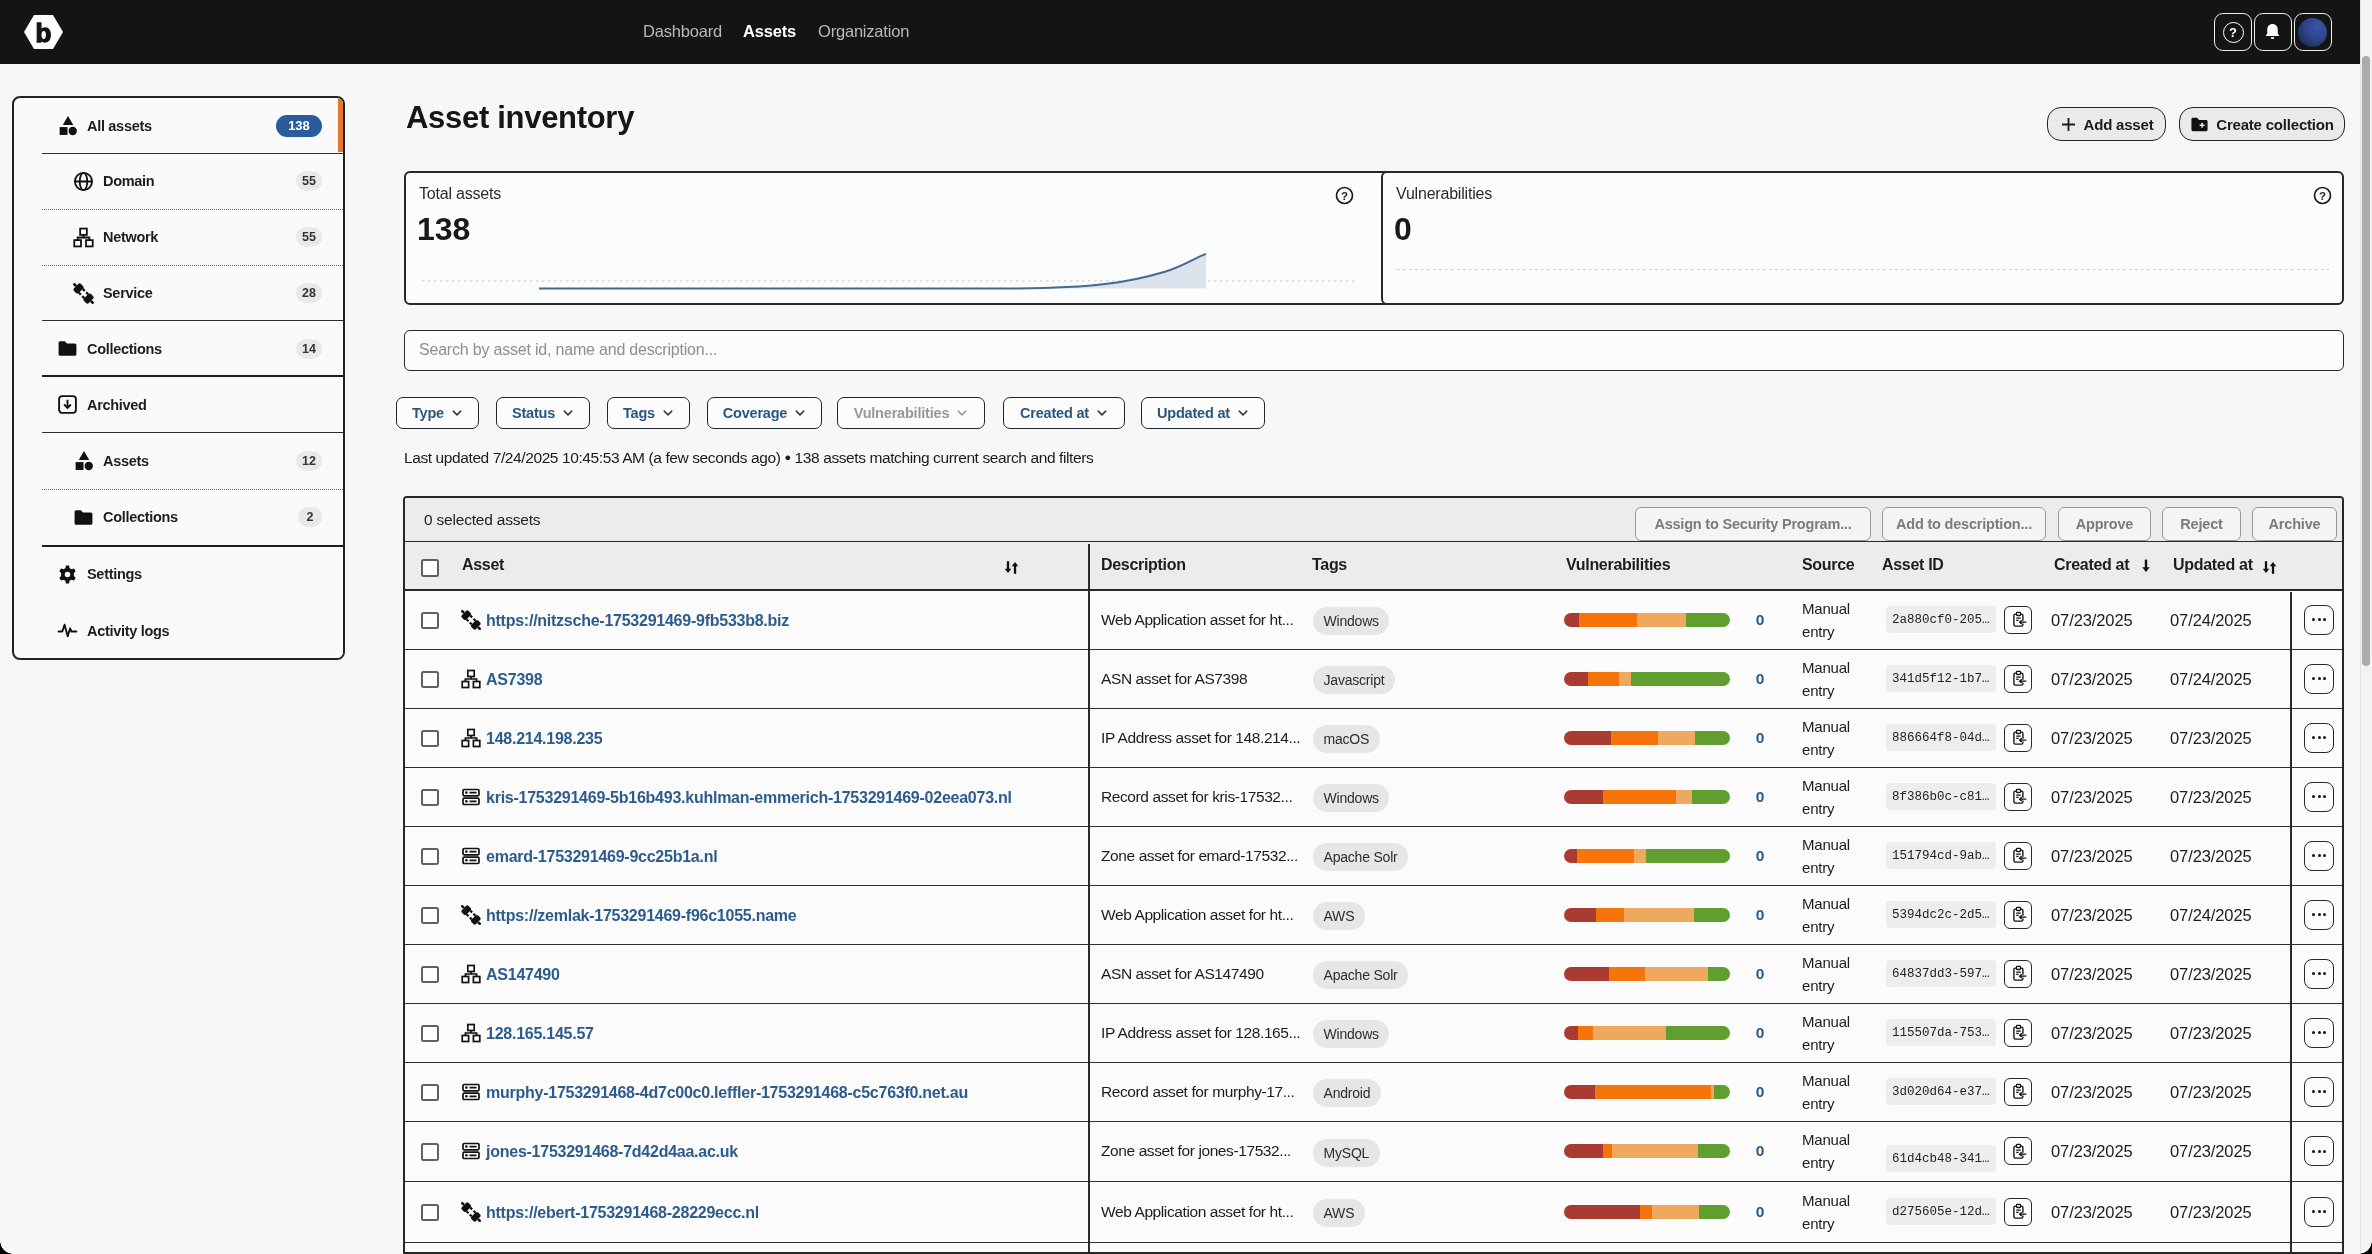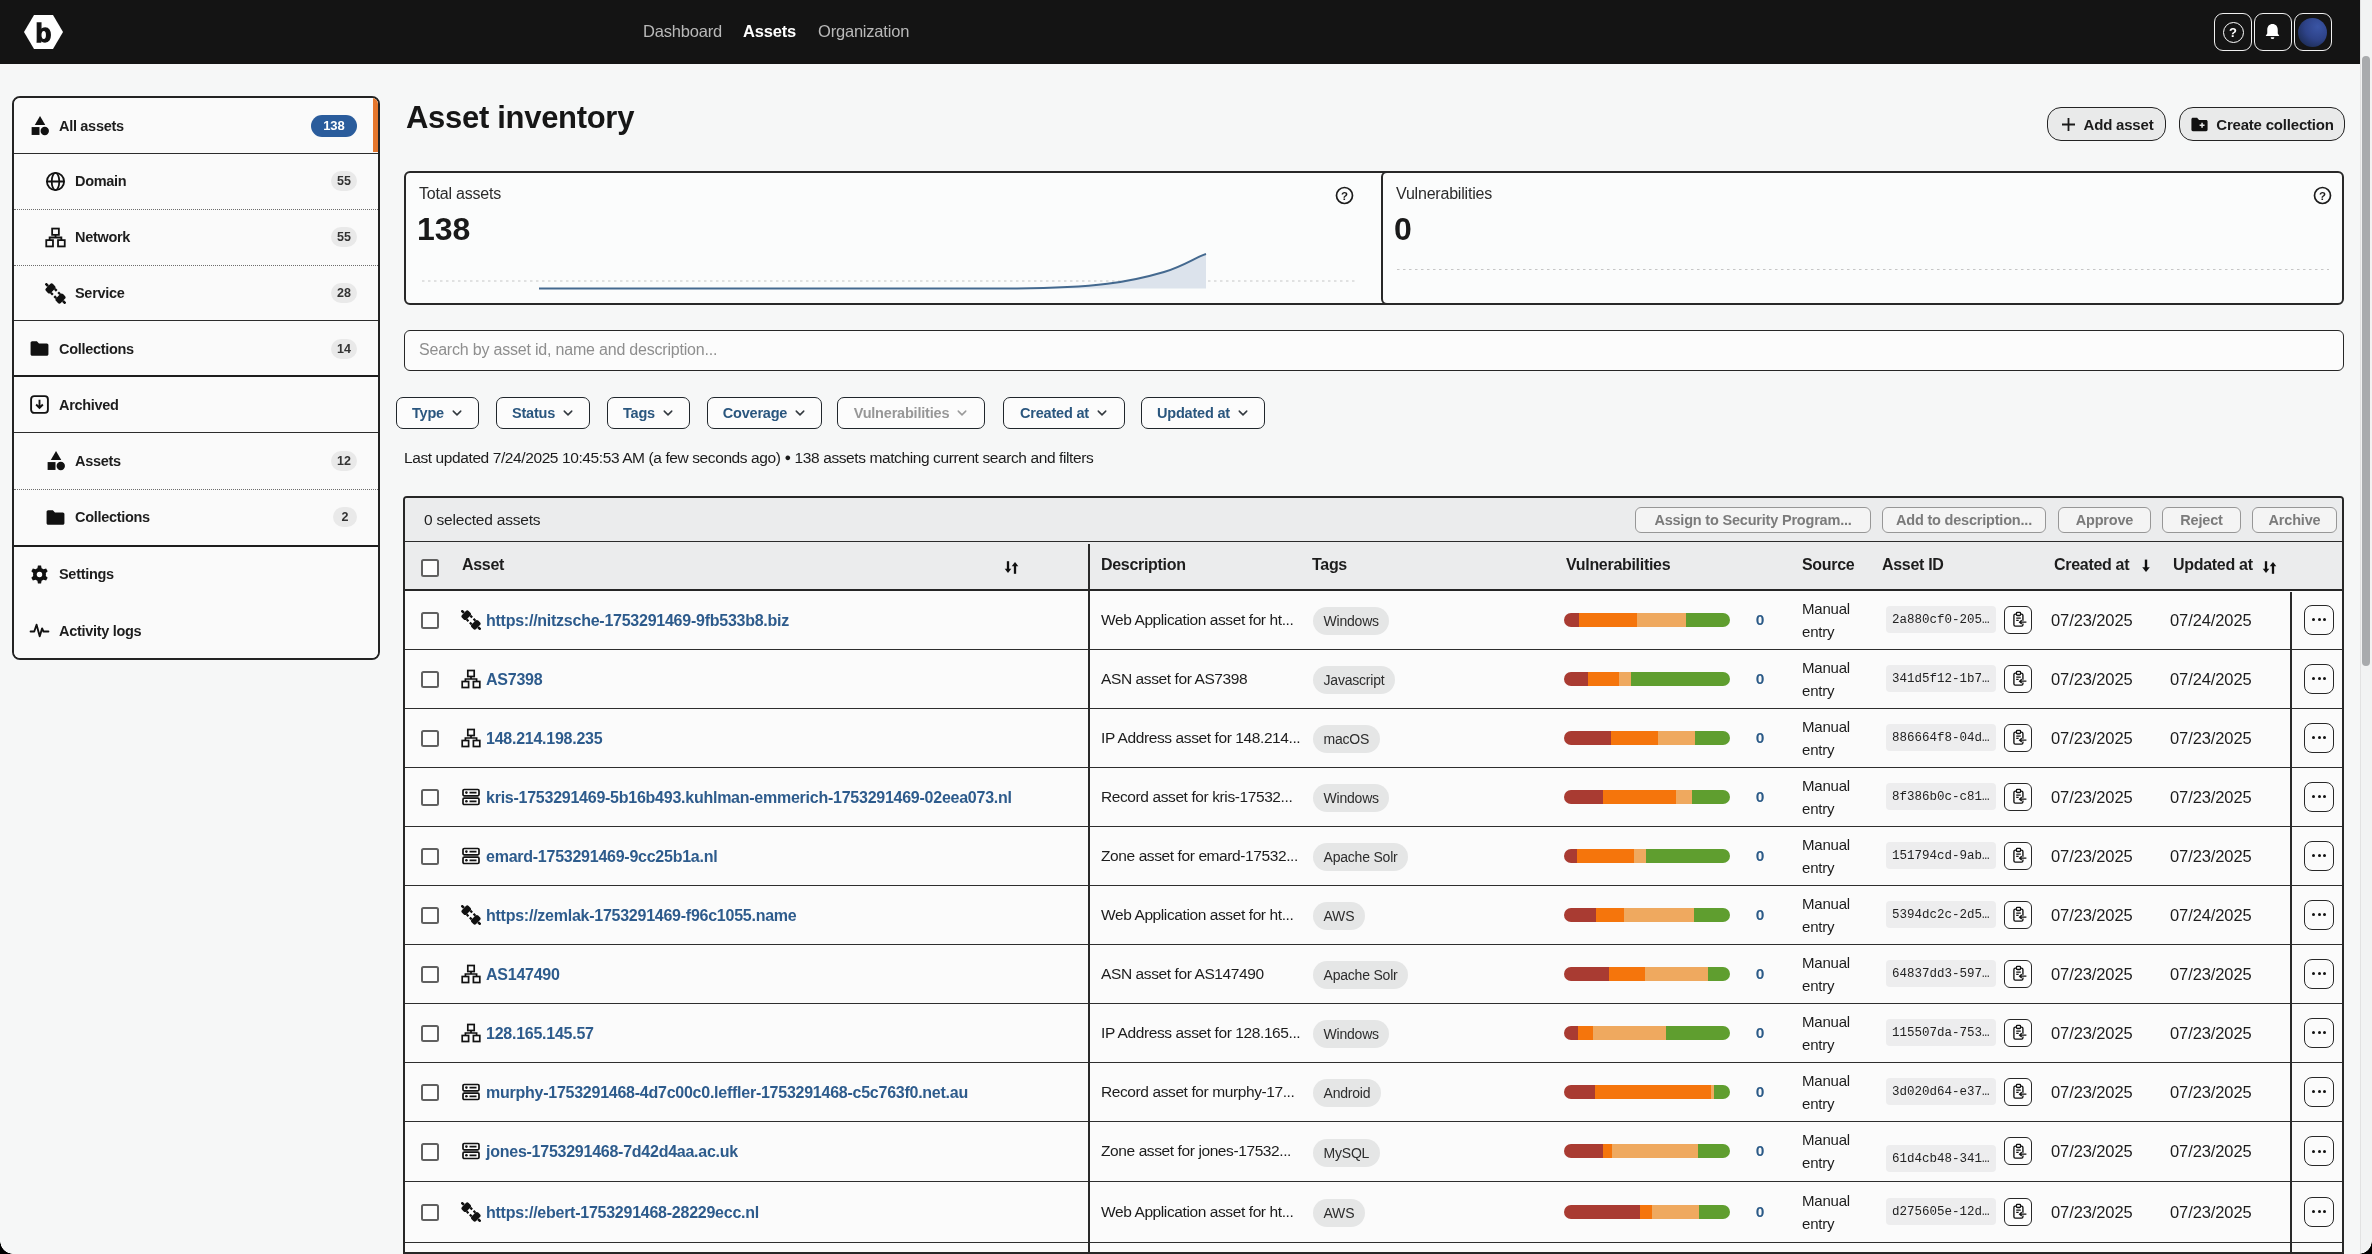--- a/index.html
+++ b/index.html
@@ -11,21 +11,21 @@
   
   #nav { position:absolute; left:0; top:0; width:2372px; height:64px; background:#141414; }
   #nav-search { position:absolute; left:84px; top:11px; width:542px; height:42px; border:1px solid #8a8a8a; border-radius:3px; }
   #nav-search .ph { position:absolute; left:16px; top:12px; font-size:14.5px; color:#a3a3a3; letter-spacing:-0.2px; }
   #nav-search .divider { position:absolute; right:39px; top:9px; width:1px; height:24px; background:#9a9a9a; }
   .navlink { position:absolute; top:22px; font-size:16.5px; color:#b9b9b9; letter-spacing:-0.2px; }
   .navlink.active { color:#ffffff; font-weight:bold; }
   .navbtn { position:absolute; top:13px; width:38px; height:38px; border:1.5px solid #f0f0f0; border-radius:9px; display:flex; align-items:center; justify-content:center; }
 
   
-  #sidebar { position:absolute; left:12px; top:96px; width:368px; height:564px; background:#fafafa; border:2px solid #232323; border-radius:8px; overflow:hidden; }
+  #sidebar { position:absolute; left:12px; top:96px; width:333px; height:564px; background:#fafafa; border:2px solid #232323; border-radius:8px; overflow:hidden;padding-left:28px; }
   .srow { position:relative; height:56px; background:#fafafa; }
   .srow:nth-child(1) { height:55.5px; }
   .srow:nth-child(4) { height:55.5px; }
   .srow:nth-child(7) { height:56.5px; }
   .srow:nth-child(8) { height:57px; }
   .srow:nth-child(9) { height:56.5px; }
   .srow:nth-child(10) { height:57px; }
   .srow .icon { position:absolute; left:15px; top:17px; width:21px; height:21px; }
   .srow.sub .icon { left:31px; }
   .srow .label { position:absolute; left:45px; top:19.5px; font-size:14.5px; font-weight:600; letter-spacing:-0.3px; color:#1d1d1d; }
@@ -51,21 +51,21 @@
   #search2 { position:absolute; left:404px; top:330px; width:1940px; height:41px; background:#fcfcfc; border:1.5px solid #272727; border-radius:6px; }
   #search2 .ph { position:absolute; left:14px; top:10px; font-size:16px; color:#8e8e8e; letter-spacing:-0.2px; }
   .fbtn { position:absolute; top:397px; height:32px; background:#fcfcfc; border:1.5px solid #20262b; border-radius:7px; display:flex; align-items:center; justify-content:center; gap:7px; font-size:14.5px; font-weight:bold; color:#2a567e; letter-spacing:-0.2px; }
   .fbtn.disabled { color:#979797; }
   #lastupd { position:absolute; left:404px; top:449px; font-size:15.5px; color:#1b1b1b; letter-spacing:-0.4px; }
 
   
   #table { position:absolute; left:403px; top:496px; width:1941px; height:758px; background:#fbfbfb; border:2px solid #272727; border-radius:4px 4px 0 0; overflow:hidden; }
   #toolbar { position:relative; height:44px; background:#ebeced; border-bottom:1.5px solid #2b2b2b; }
   #toolbar .tsel { position:absolute; left:19px; top:13px; font-size:15.5px; color:#222; letter-spacing:-0.2px; }
-  .tbtn { position:absolute; top:9px; height:26px; background:#f4f4f4; border:1.5px solid #979797; border-radius:6px; display:flex; align-items:center; justify-content:center; font-size:14.5px; font-weight:bold; color:#7b7b7b; letter-spacing:-0.2px; }
+  .tbtn { position:absolute; top:9px; height:34px; background:#f4f4f4; border:1.5px solid #979797; border-radius:6px; display:flex; align-items:center; justify-content:center; font-size:14.5px; font-weight:bold; color:#7b7b7b; letter-spacing:-0.2px; }
   #thead { position:relative; height:49px; background:#ebeced; border-bottom:2px solid #262626; }
   .hl { position:absolute; top:14px; font-size:16px; font-weight:bold; color:#1d1d1d; letter-spacing:-0.3px; }
   .trow { position:relative; background:#fbfbfb; border-bottom:1.5px solid #2e2e2e; }
   .cb { position:absolute; left:16px; width:17.5px; height:17.5px; border:2px solid #606060; border-radius:2.5px; background:#fdfdfd; }
   .aicon { position:absolute; left:56px; width:20px; height:20px; }
   .aname { position:absolute; left:81px; font-size:16px; font-weight:bold; color:#2d5b8c; letter-spacing:-0.25px; white-space:nowrap; }
   .desc { position:absolute; left:696px; font-size:15.5px; color:#1c1c1c; letter-spacing:-0.4px; white-space:nowrap; }
   .tag { position:absolute; left:908px; height:28px; background:#e5e6e6; border-radius:14px; font-size:14px; color:#2d2d2d; letter-spacing:-0.2px; display:inline-flex; align-items:center; padding:0 10.5px; margin-top:2px; }
   .vbar { position:absolute; left:1159px; width:166px; height:14px; border-radius:7px; overflow:hidden; display:flex; }
   .vbar i { display:block; height:100%; flex:0 0 auto; }

